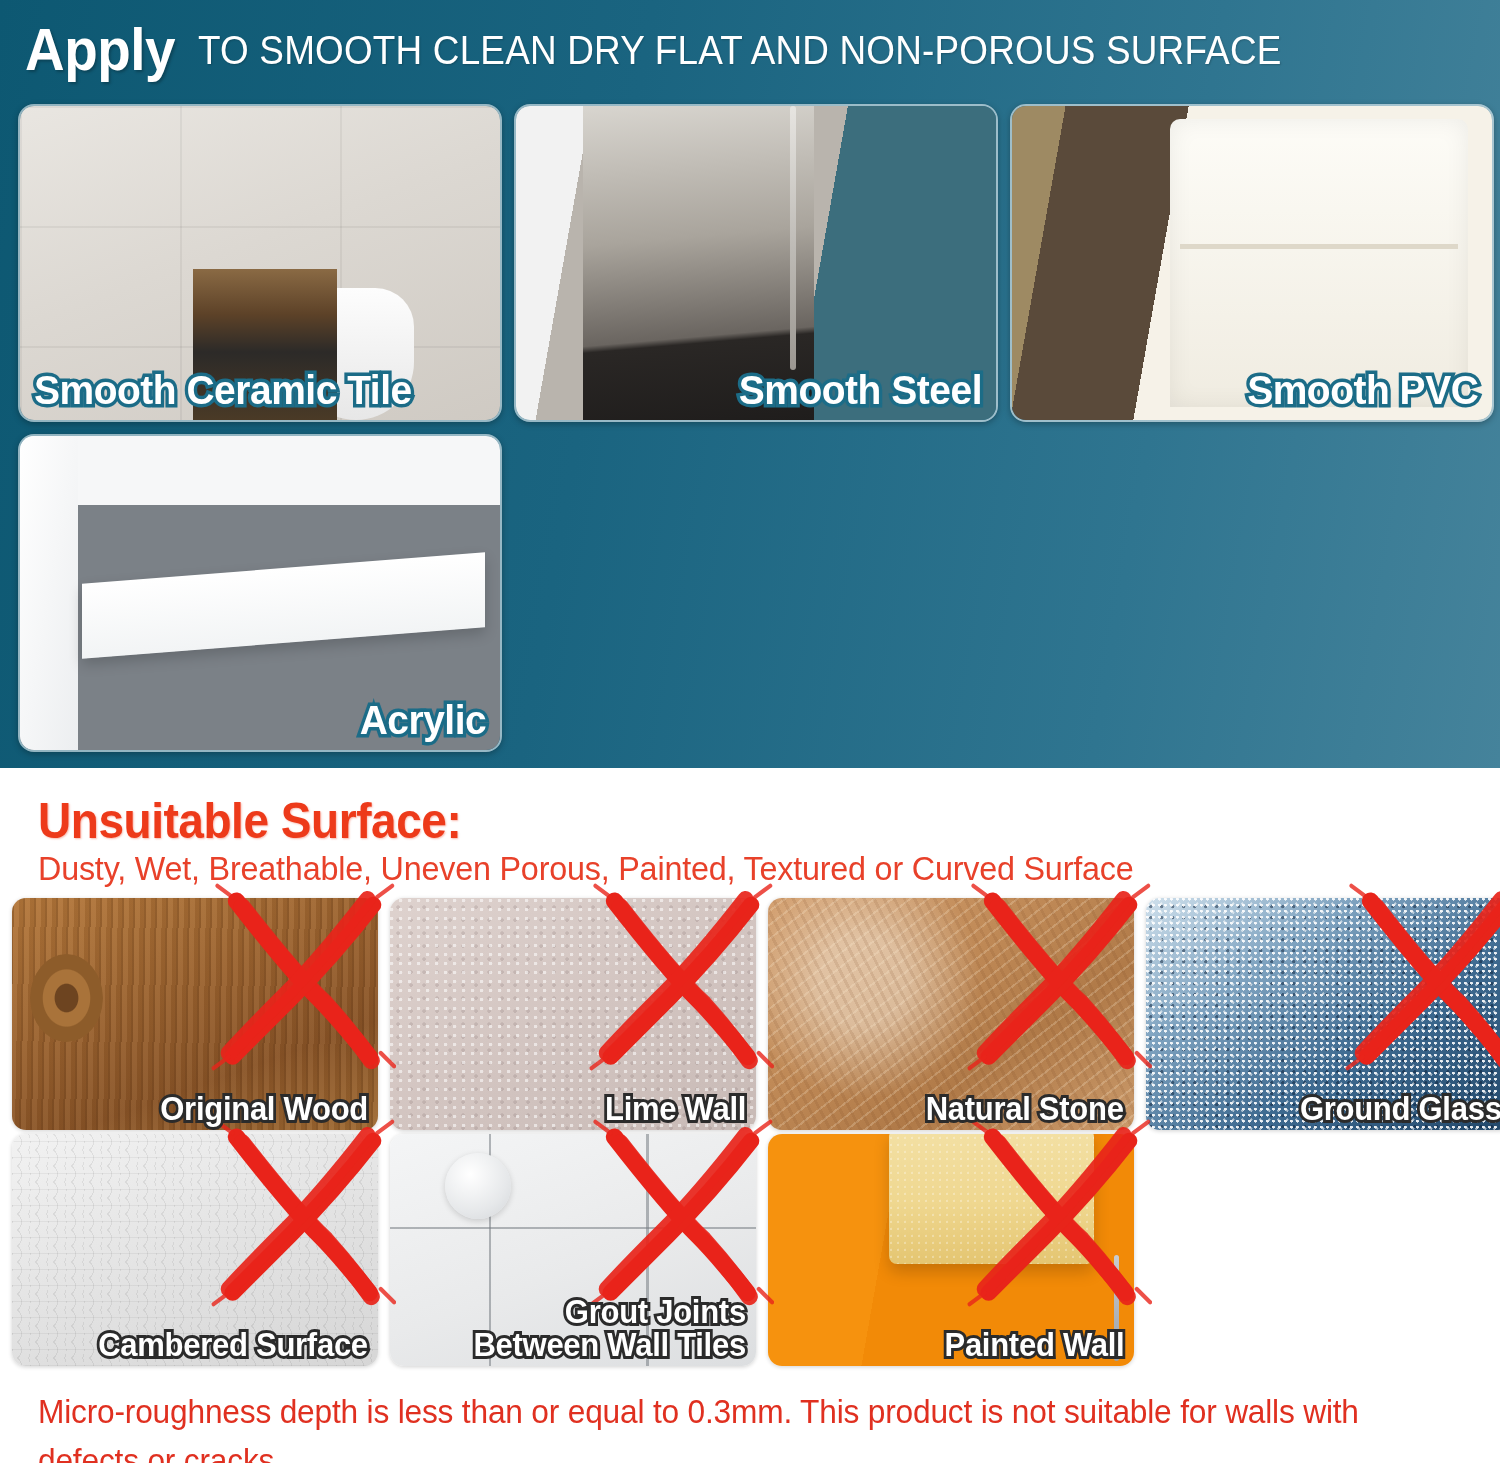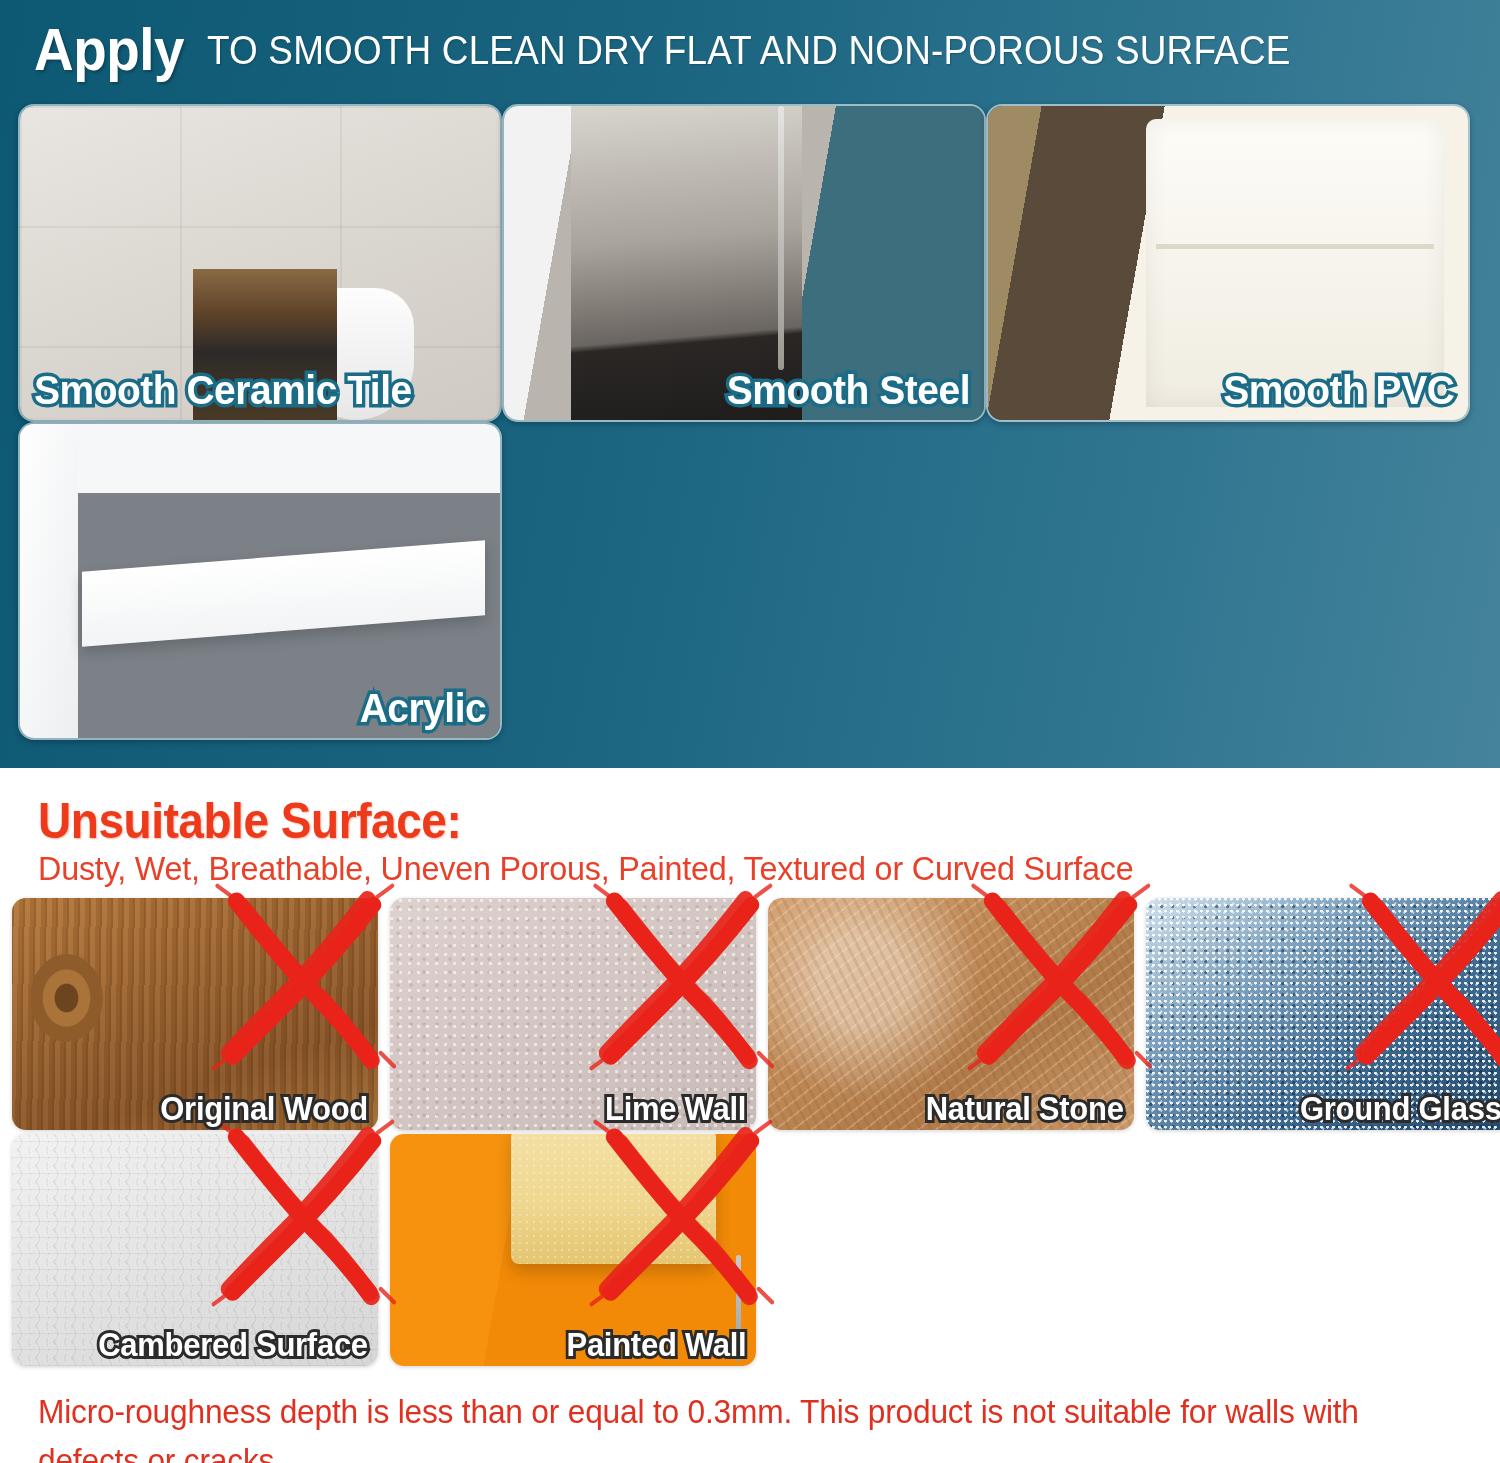--- a/index.html
+++ b/index.html
@@ -28,21 +28,21 @@
     background: linear-gradient(100deg, #0d5872 0%, #1a6480 40%, #2f7590 75%, #45839b 100%);
   }
 
   .header-bar {
     position: absolute;
     left: 0; top: 0;
     width: 1500px;
     height: 100px;
     display: flex;
     align-items: center;
-    padding-left: 34px;
+    padding-left: 25px;
   }
 
   .header-apply {
     font-size: 59px;
     font-weight: 700;
     color: #ffffff;
     letter-spacing: -0.5px;
     transform: scaleX(0.93);
     transform-origin: left center;
     text-shadow: 2px 2px 3px rgba(0,0,0,0.25);
@@ -62,20 +62,21 @@
   }
 
   .suit-grid {
     position: absolute;
     left: 18px; top: 104px;
     width: 1464px;
     height: 648px;
     display: grid;
     grid-template-columns: 484px 484px 484px;
     grid-template-rows: 318px 318px;
+    gap: 12px;
   }
 
   .suit-card {
     position: relative;
     border-radius: 16px;
     overflow: hidden;
     border: 2px solid rgba(255,255,255,0.55);
     box-shadow: 0 2px 6px rgba(0,0,0,0.28);
   }
 
@@ -472,20 +473,34 @@
             <path d="M88,12 C74,30 56,50 44,62 C34,72 24,82 14,92" stroke="#E8241A" stroke-width="8.5" stroke-linecap="round" fill="none" opacity="1"></path>
             <path d="M85,9  C71,27 53,48 41,60 C31,70 21,80 12,90" stroke="#E8241A" stroke-width="8.5" stroke-linecap="round" fill="none" opacity="0.92"></path>
             <path d="M14,8 L6,2" stroke="#E8241A" stroke-width="2.2" stroke-linecap="round" fill="none" opacity="0.8"></path>
             <path d="M92,90 L99,97" stroke="#E8241A" stroke-width="2.2" stroke-linecap="round" fill="none" opacity="0.8"></path>
             <path d="M90,8 L98,2" stroke="#E8241A" stroke-width="2.2" stroke-linecap="round" fill="none" opacity="0.8"></path>
             <path d="M12,92 L4,98" stroke="#E8241A" stroke-width="2.2" stroke-linecap="round" fill="none" opacity="0.8"></path>
           </svg>
           <div class="unsuit-label">Cambered Surface</div>
         </div>
         <div class="unsuit-card">
+          <div class="inner ph-grout"></div>
+          <svg class="xmark" viewBox="0 0 100 100">
+            <path d="M16,10 C30,28 48,50 60,62 C70,72 78,82 86,92" stroke="#E8241A" stroke-width="9" stroke-linecap="round" fill="none" opacity="1"></path>
+            <path d="M19,13 C33,31 50,52 63,64 C72,74 80,84 87,94" stroke="#E8241A" stroke-width="9" stroke-linecap="round" fill="none" opacity="0.92"></path>
+            <path d="M88,12 C74,30 56,50 44,62 C34,72 24,82 14,92" stroke="#E8241A" stroke-width="8.5" stroke-linecap="round" fill="none" opacity="1"></path>
+            <path d="M85,9  C71,27 53,48 41,60 C31,70 21,80 12,90" stroke="#E8241A" stroke-width="8.5" stroke-linecap="round" fill="none" opacity="0.92"></path>
+            <path d="M14,8 L6,2" stroke="#E8241A" stroke-width="2.2" stroke-linecap="round" fill="none" opacity="0.8"></path>
+            <path d="M92,90 L99,97" stroke="#E8241A" stroke-width="2.2" stroke-linecap="round" fill="none" opacity="0.8"></path>
+            <path d="M90,8 L98,2" stroke="#E8241A" stroke-width="2.2" stroke-linecap="round" fill="none" opacity="0.8"></path>
+            <path d="M12,92 L4,98" stroke="#E8241A" stroke-width="2.2" stroke-linecap="round" fill="none" opacity="0.8"></path>
+          </svg>
+          <div class="unsuit-label">Grout Joints<br>Between Wall Tiles</div>
+        </div>
+        <div class="unsuit-card">
           <div class="inner ph-painted"></div>
           <svg class="xmark" viewBox="0 0 100 100">
             <path d="M16,10 C30,28 48,50 60,62 C70,72 78,82 86,92" stroke="#E8241A" stroke-width="9" stroke-linecap="round" fill="none" opacity="1"></path>
             <path d="M19,13 C33,31 50,52 63,64 C72,74 80,84 87,94" stroke="#E8241A" stroke-width="9" stroke-linecap="round" fill="none" opacity="0.92"></path>
             <path d="M88,12 C74,30 56,50 44,62 C34,72 24,82 14,92" stroke="#E8241A" stroke-width="8.5" stroke-linecap="round" fill="none" opacity="1"></path>
             <path d="M85,9  C71,27 53,48 41,60 C31,70 21,80 12,90" stroke="#E8241A" stroke-width="8.5" stroke-linecap="round" fill="none" opacity="0.92"></path>
             <path d="M14,8 L6,2" stroke="#E8241A" stroke-width="2.2" stroke-linecap="round" fill="none" opacity="0.8"></path>
             <path d="M92,90 L99,97" stroke="#E8241A" stroke-width="2.2" stroke-linecap="round" fill="none" opacity="0.8"></path>
             <path d="M90,8 L98,2" stroke="#E8241A" stroke-width="2.2" stroke-linecap="round" fill="none" opacity="0.8"></path>
             <path d="M12,92 L4,98" stroke="#E8241A" stroke-width="2.2" stroke-linecap="round" fill="none" opacity="0.8"></path>

